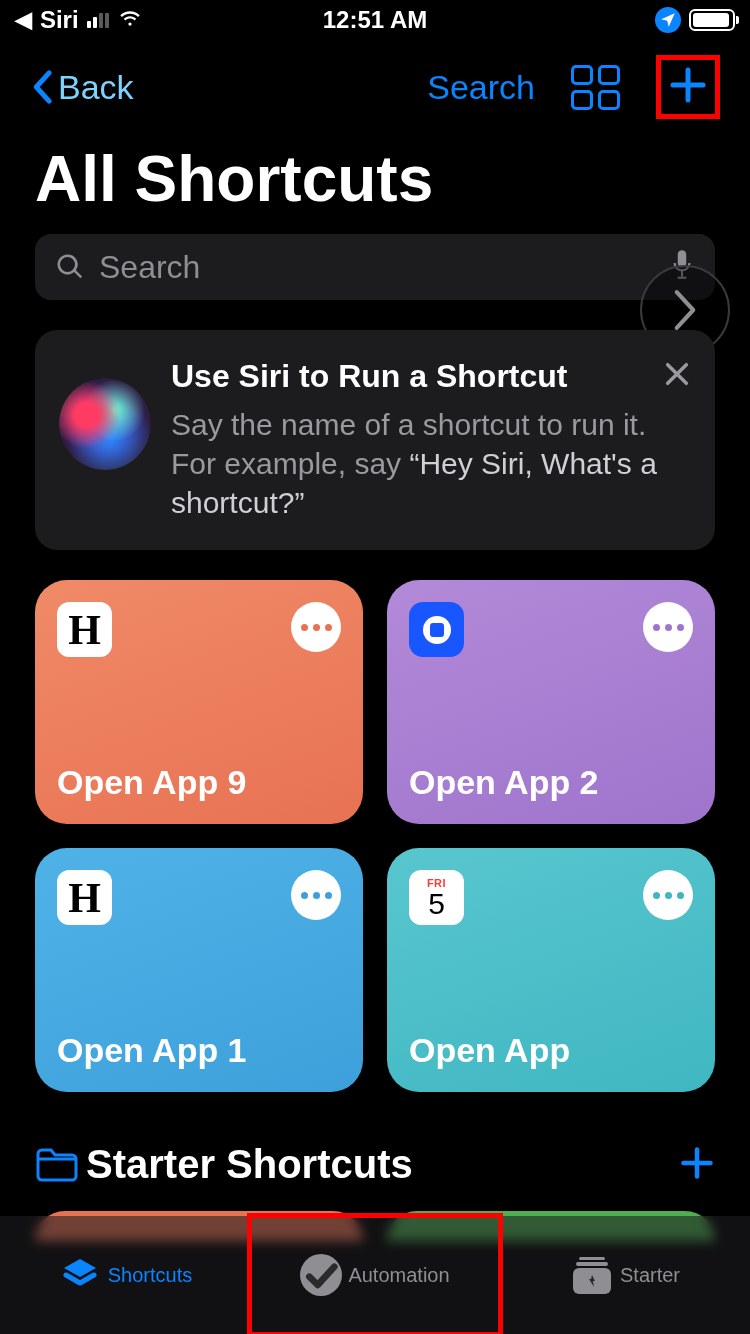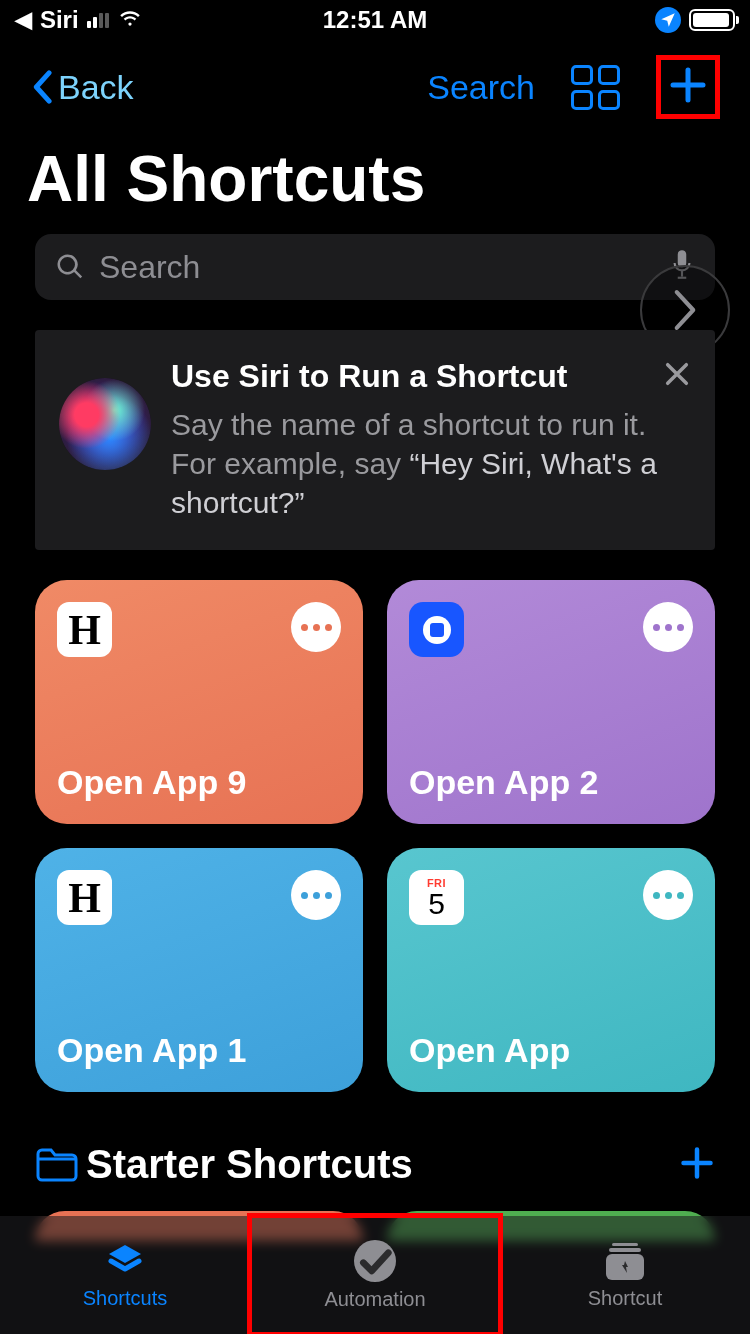--- a/index.html
+++ b/index.html
@@ -28,35 +28,35 @@
   .nav-left { display: flex; align-items: center; gap: 4px; color: #7dd3fc; font-size: 34px; }
   .nav-left svg { width: 24px; height: 34px; }
   .nav-right { display: flex; align-items: center; gap: 36px; color: #0a84ff; }
   .nav-select { font-size: 34px; }
   .grid-icon { display: grid; grid-template-columns: 22px 22px; grid-template-rows: 20px 20px; gap: 5px; }
   .grid-icon span { border: 3px solid #0a84ff; border-radius: 5px; }
   .plus-box { width: 64px; height: 64px; border: 5px solid #ff0000; display: flex; align-items: center; justify-content: center; }
   .plus-icon svg { width: 40px; height: 40px; stroke: #0a84ff; }
 
   
-  .page-title { font-size: 64px; font-weight: 700; padding: 8px 27px 18px; }
+  .page-title { font-size: 64px; font-weight: 700; padding: 8px 35px 18px; }
 
   
   .search-wrap { margin: 0 35px; background: #1c1c1e; border-radius: 16px; height: 66px; display: flex; align-items: center; padding: 0 20px; gap: 14px; position: relative; }
   .search-wrap svg.mag { width: 30px; height: 30px; fill: #8e8e93; }
   .search-input { flex: 1; background: transparent; border: none; outline: none; color: #8e8e93; font-size: 32px; }
   .search-input::placeholder { color: #8e8e93; }
   .mic-icon svg { width: 26px; height: 34px; fill: #8e8e93; }
 
   
   .float-next { position: absolute; right: 20px; top: 265px; width: 90px; height: 90px; border: 2px solid #3a3a3c; border-radius: 50%; display: flex; align-items: center; justify-content: center; background: rgba(0,0,0,0.4); }
   .float-next svg { width: 30px; height: 44px; stroke: #8e8e93; }
 
   
-  .siri-card { margin: 30px 35px 0; background: #1c1c1e; border-radius: 4px; padding: 28px 24px; display: flex; gap: 20px; position: relative; }
+  .siri-card { margin: 30px 35px 0; background: #1c1c1e; border-radius: 22px; padding: 28px 24px; display: flex; gap: 20px; position: relative; }
   .siri-orb { width: 92px; height: 92px; border-radius: 50%; flex-shrink: 0; margin-top: 20px; background: radial-gradient(circle at 30% 40%, #ff3b63 0%, #ff3b63 14%, transparent 40%), radial-gradient(circle at 60% 35%, #6fffd4 0%, transparent 38%), radial-gradient(circle at 55% 65%, #2a88ff 0%, transparent 55%), radial-gradient(circle at 50% 50%, #7b3fe4 0%, #120818 80%); box-shadow: inset 0 0 18px rgba(255,255,255,0.12); }
   .siri-text { flex: 1; }
   .siri-title { font-size: 32px; font-weight: 600; margin-bottom: 10px; }
   .siri-body { font-size: 30px; color: #9a9a9e; line-height: 1.3; }
   .siri-body .quote { color: #cfcfd4; }
   .siri-close { position: absolute; right: 24px; top: 30px; }
   .siri-close svg { width: 28px; height: 28px; stroke: #9a9a9e; }
 
   
   .grid { display: grid; grid-template-columns: 1fr 1fr; gap: 24px; padding: 30px 35px 0; }
@@ -91,21 +91,21 @@
   .starter-plus svg { width: 36px; height: 36px; stroke: #0a84ff; }
 
   
   .peek-row { display: grid; grid-template-columns: 1fr 1fr; gap: 24px; padding: 12px 35px 0; }
   .peek { height: 30px; border-radius: 32px 32px 0 0; }
   .peek.orange { background: #e77254; }
   .peek.green { background: #4fae50; }
 
   
   .tabbar { position: absolute; left: 0; right: 0; bottom: 0; height: 118px; background: rgba(30,30,32,0.58); backdrop-filter: blur(6px); display: flex; }
-  .tab { flex: 1; display: flex; flex-direction: column; align-items: center; justify-content: center; gap: 6px; }
+  .tab { flex: 1; display: flex; align-items: center; justify-content: center; gap: 6px; }
   .tab .lbl { font-size: 20px; color: #8e8e93; }
   .tab.active .lbl { color: #0a84ff; }
   .tab svg { width: 44px; height: 40px; }
   .red-box { outline: 5px solid #ff0000; outline-offset: -2px; }
   .clock-icon-bg { width: 42px; height: 42px; border-radius: 50%; background: #8e8e93; display: flex; align-items: center; justify-content: center; }
   .gallery-icon { position: relative; width: 44px; height: 40px; display: flex; align-items: flex-end; justify-content: center; }
 
 </style>
 </head>
 <body>
@@ -303,15 +303,15 @@
   </div>
   <div class="tab">
     <span class="gallery-icon">
       <svg viewBox="0 0 44 40" width="44" height="40">
         <rect x="9" y="2" width="26" height="3" rx="1.5" fill="#8e8e93"></rect>
         <rect x="6" y="7" width="32" height="4" rx="2" fill="#8e8e93"></rect>
         <rect x="3" y="13" width="38" height="26" rx="6" fill="#8e8e93"></rect>
         <path d="M22 20l3 6h-2l1 6-5-8h2l1-4z" fill="#2b2b2d"></path>
       </svg>
     </span>
-    <span class="lbl">Shortcut</span>
+    <span class="lbl">Starter</span>
   </div>
 </div>
 
 </body></html>

